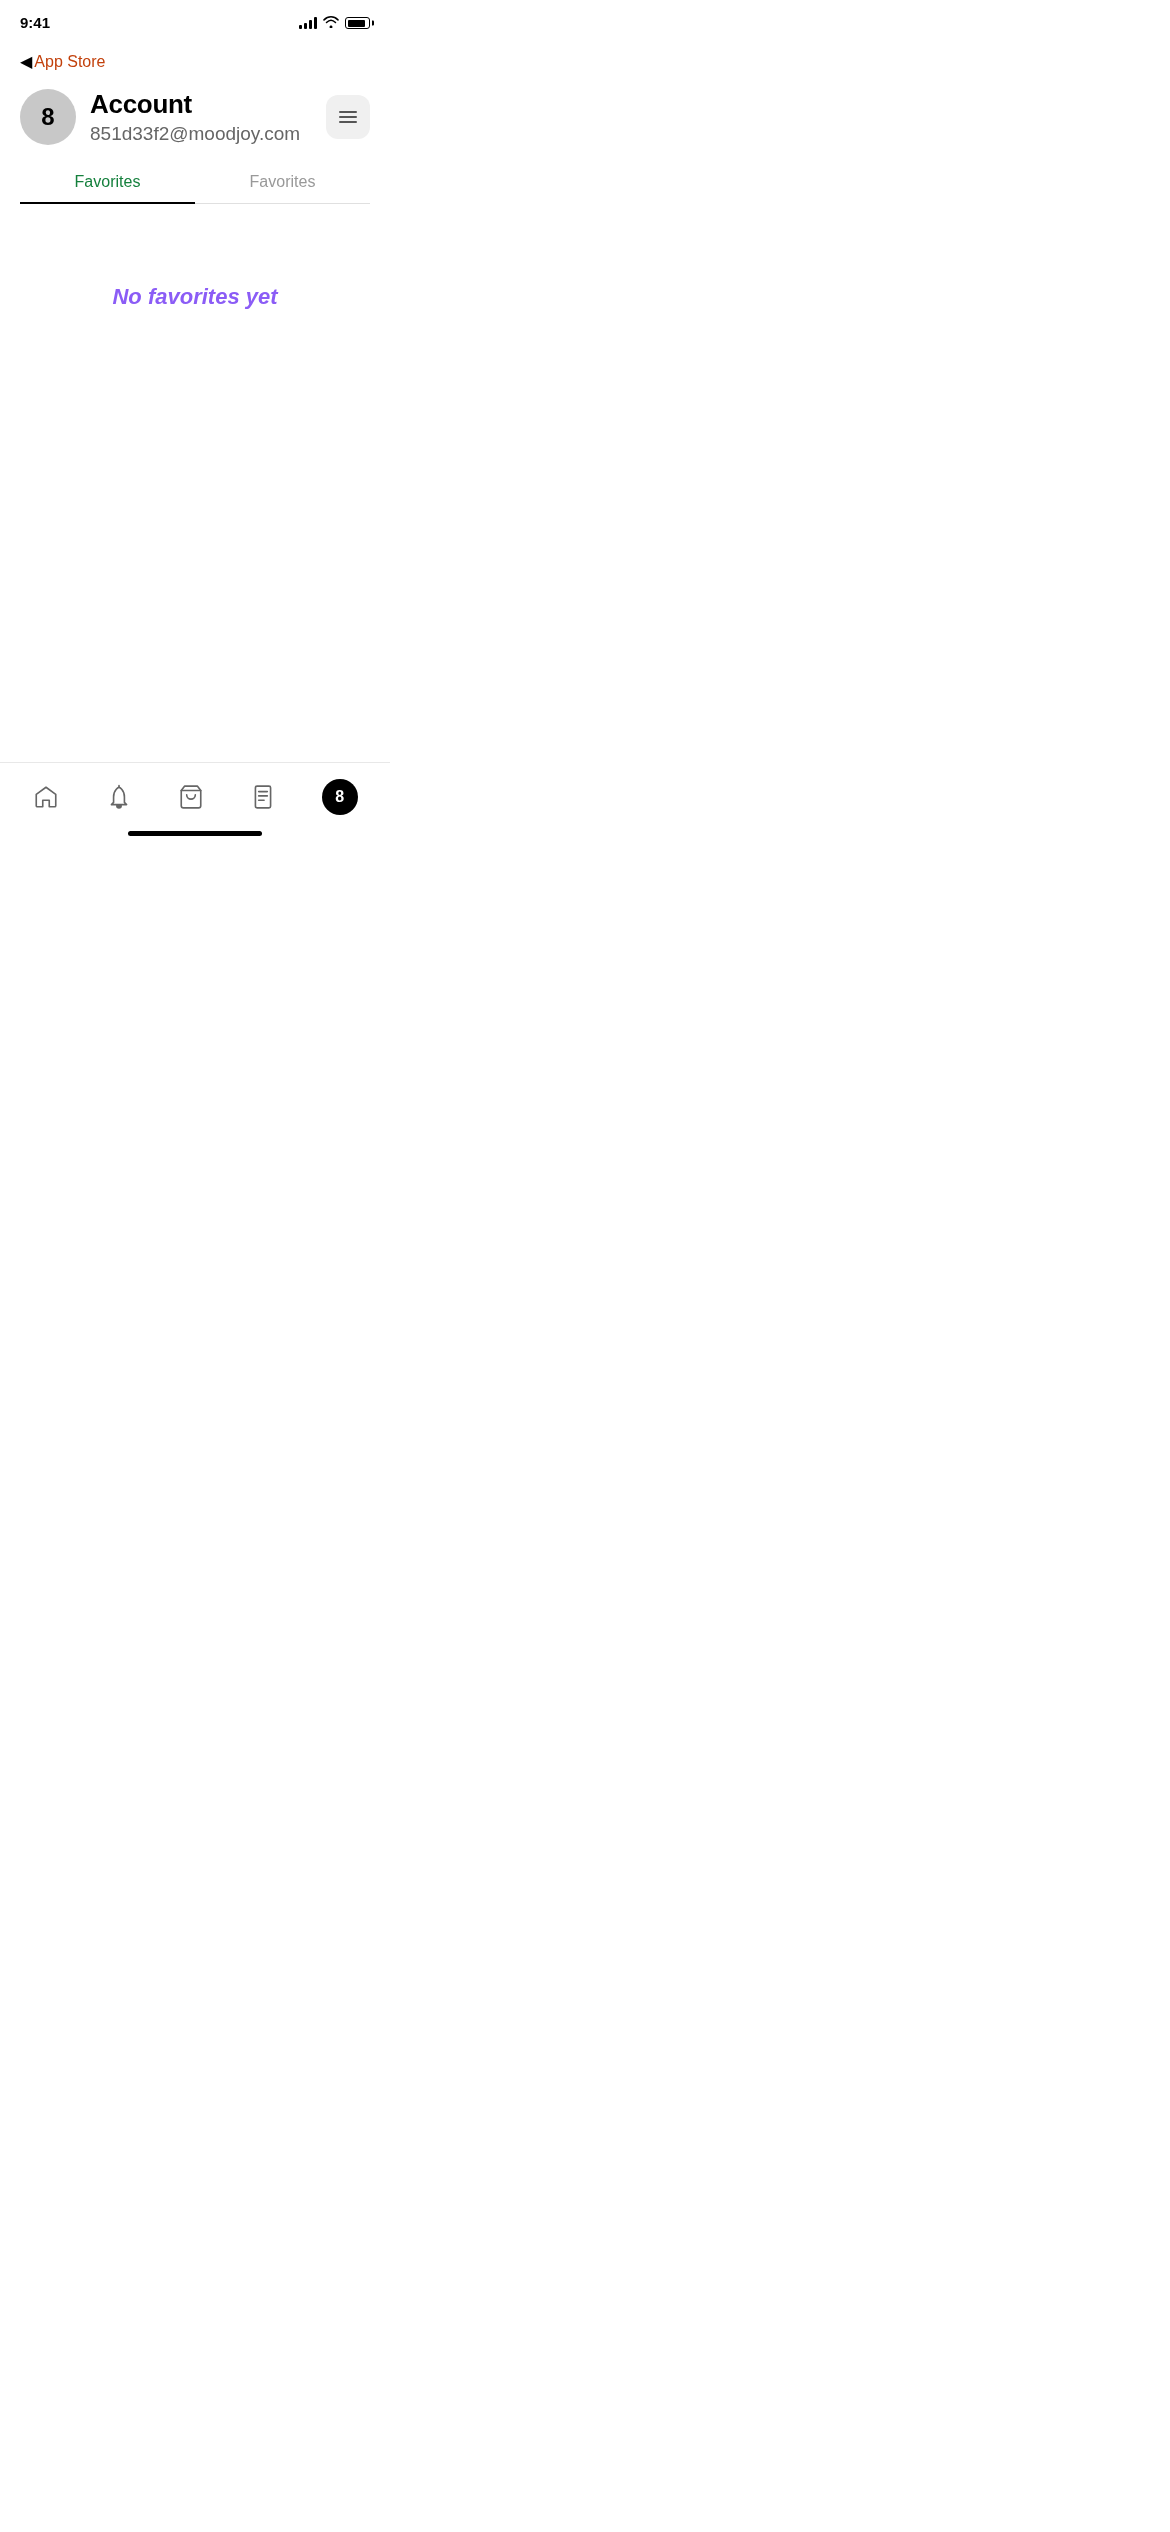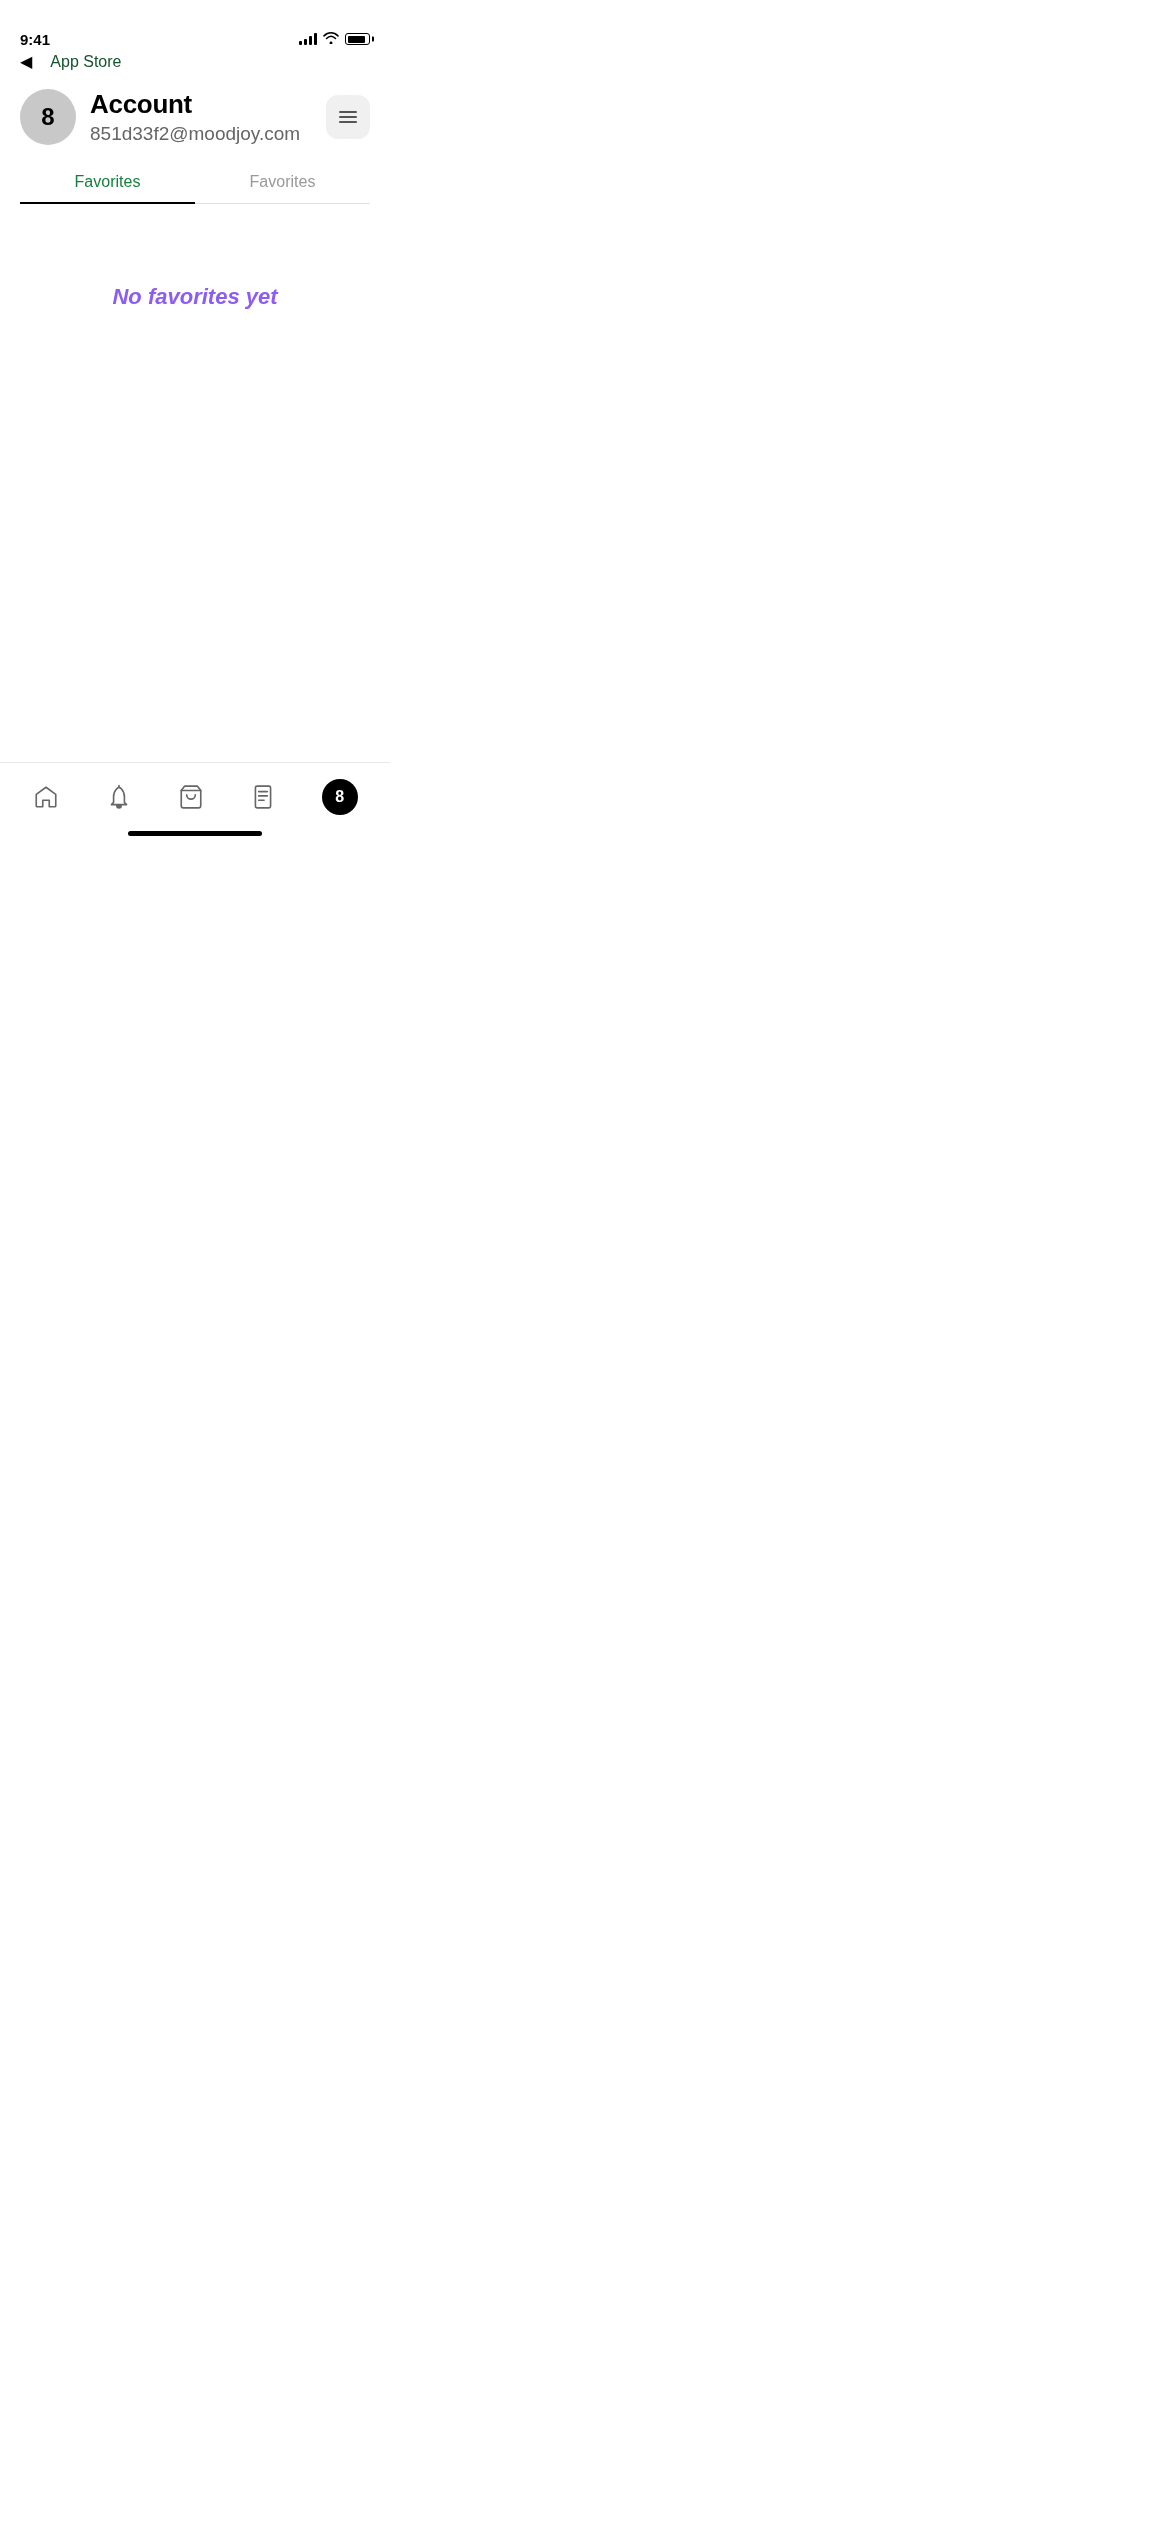--- a/index.html
+++ b/index.html
@@ -16,21 +16,21 @@
       background: #ffffff;
       font-family: -apple-system, BlinkMacSystemFont, 'SF Pro Display', 'SF Pro Text', sans-serif;
       overflow: hidden;
       position: relative;
     }
 
     
     .status-bar {
       display: flex;
       justify-content: space-between;
-      align-items: flex-end;
+      align-items: flex-start;
       padding: 14px 20px 0 20px;
       height: 48px;
     }
 
     .status-time {
       font-size: 15px;
       font-weight: 600;
       color: #000;
     }
 
@@ -91,22 +91,21 @@
     }
 
     .back-arrow {
       font-size: 16px;
       color: #000;
       margin-right: 2px;
     }
 
     .back-text {
       font-size: 16px;
-      color: #14532d;
-      margin-left: 16px;
+      color: #c2410c;
     }
 
     
     .header {
       display: flex;
       align-items: center;
       padding: 10px 20px 16px 20px;
       justify-content: space-between;
     }
 

